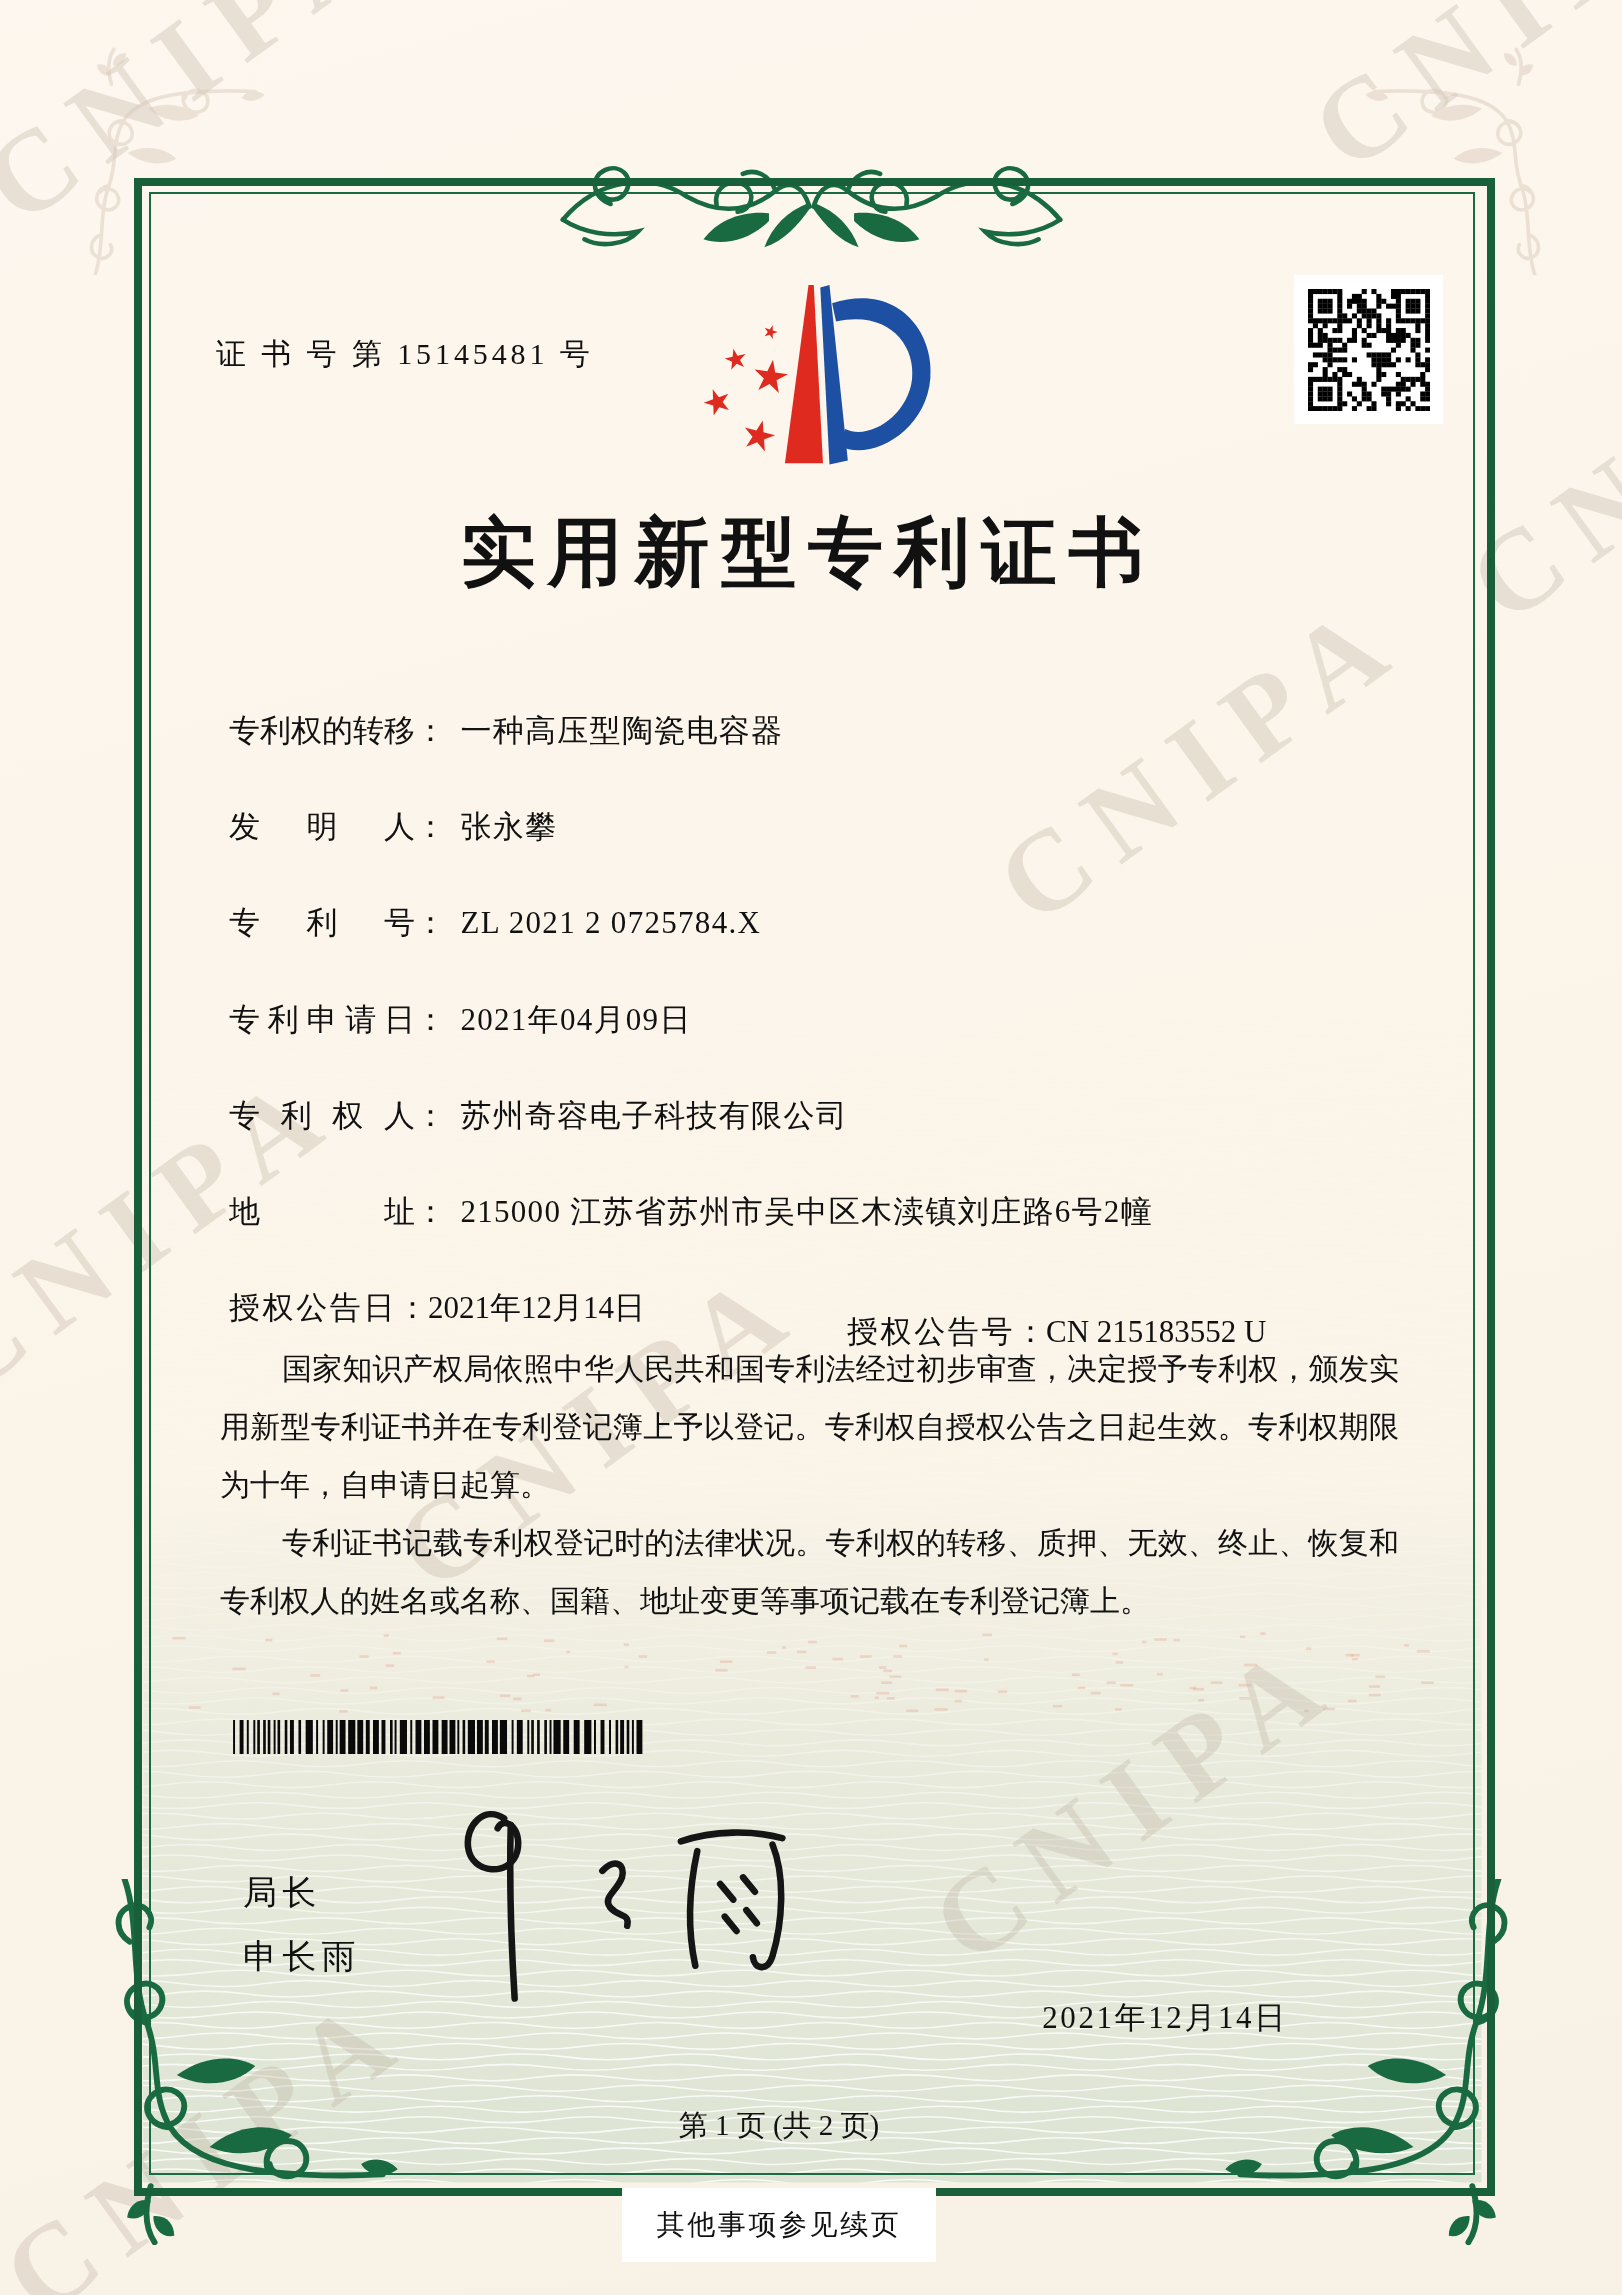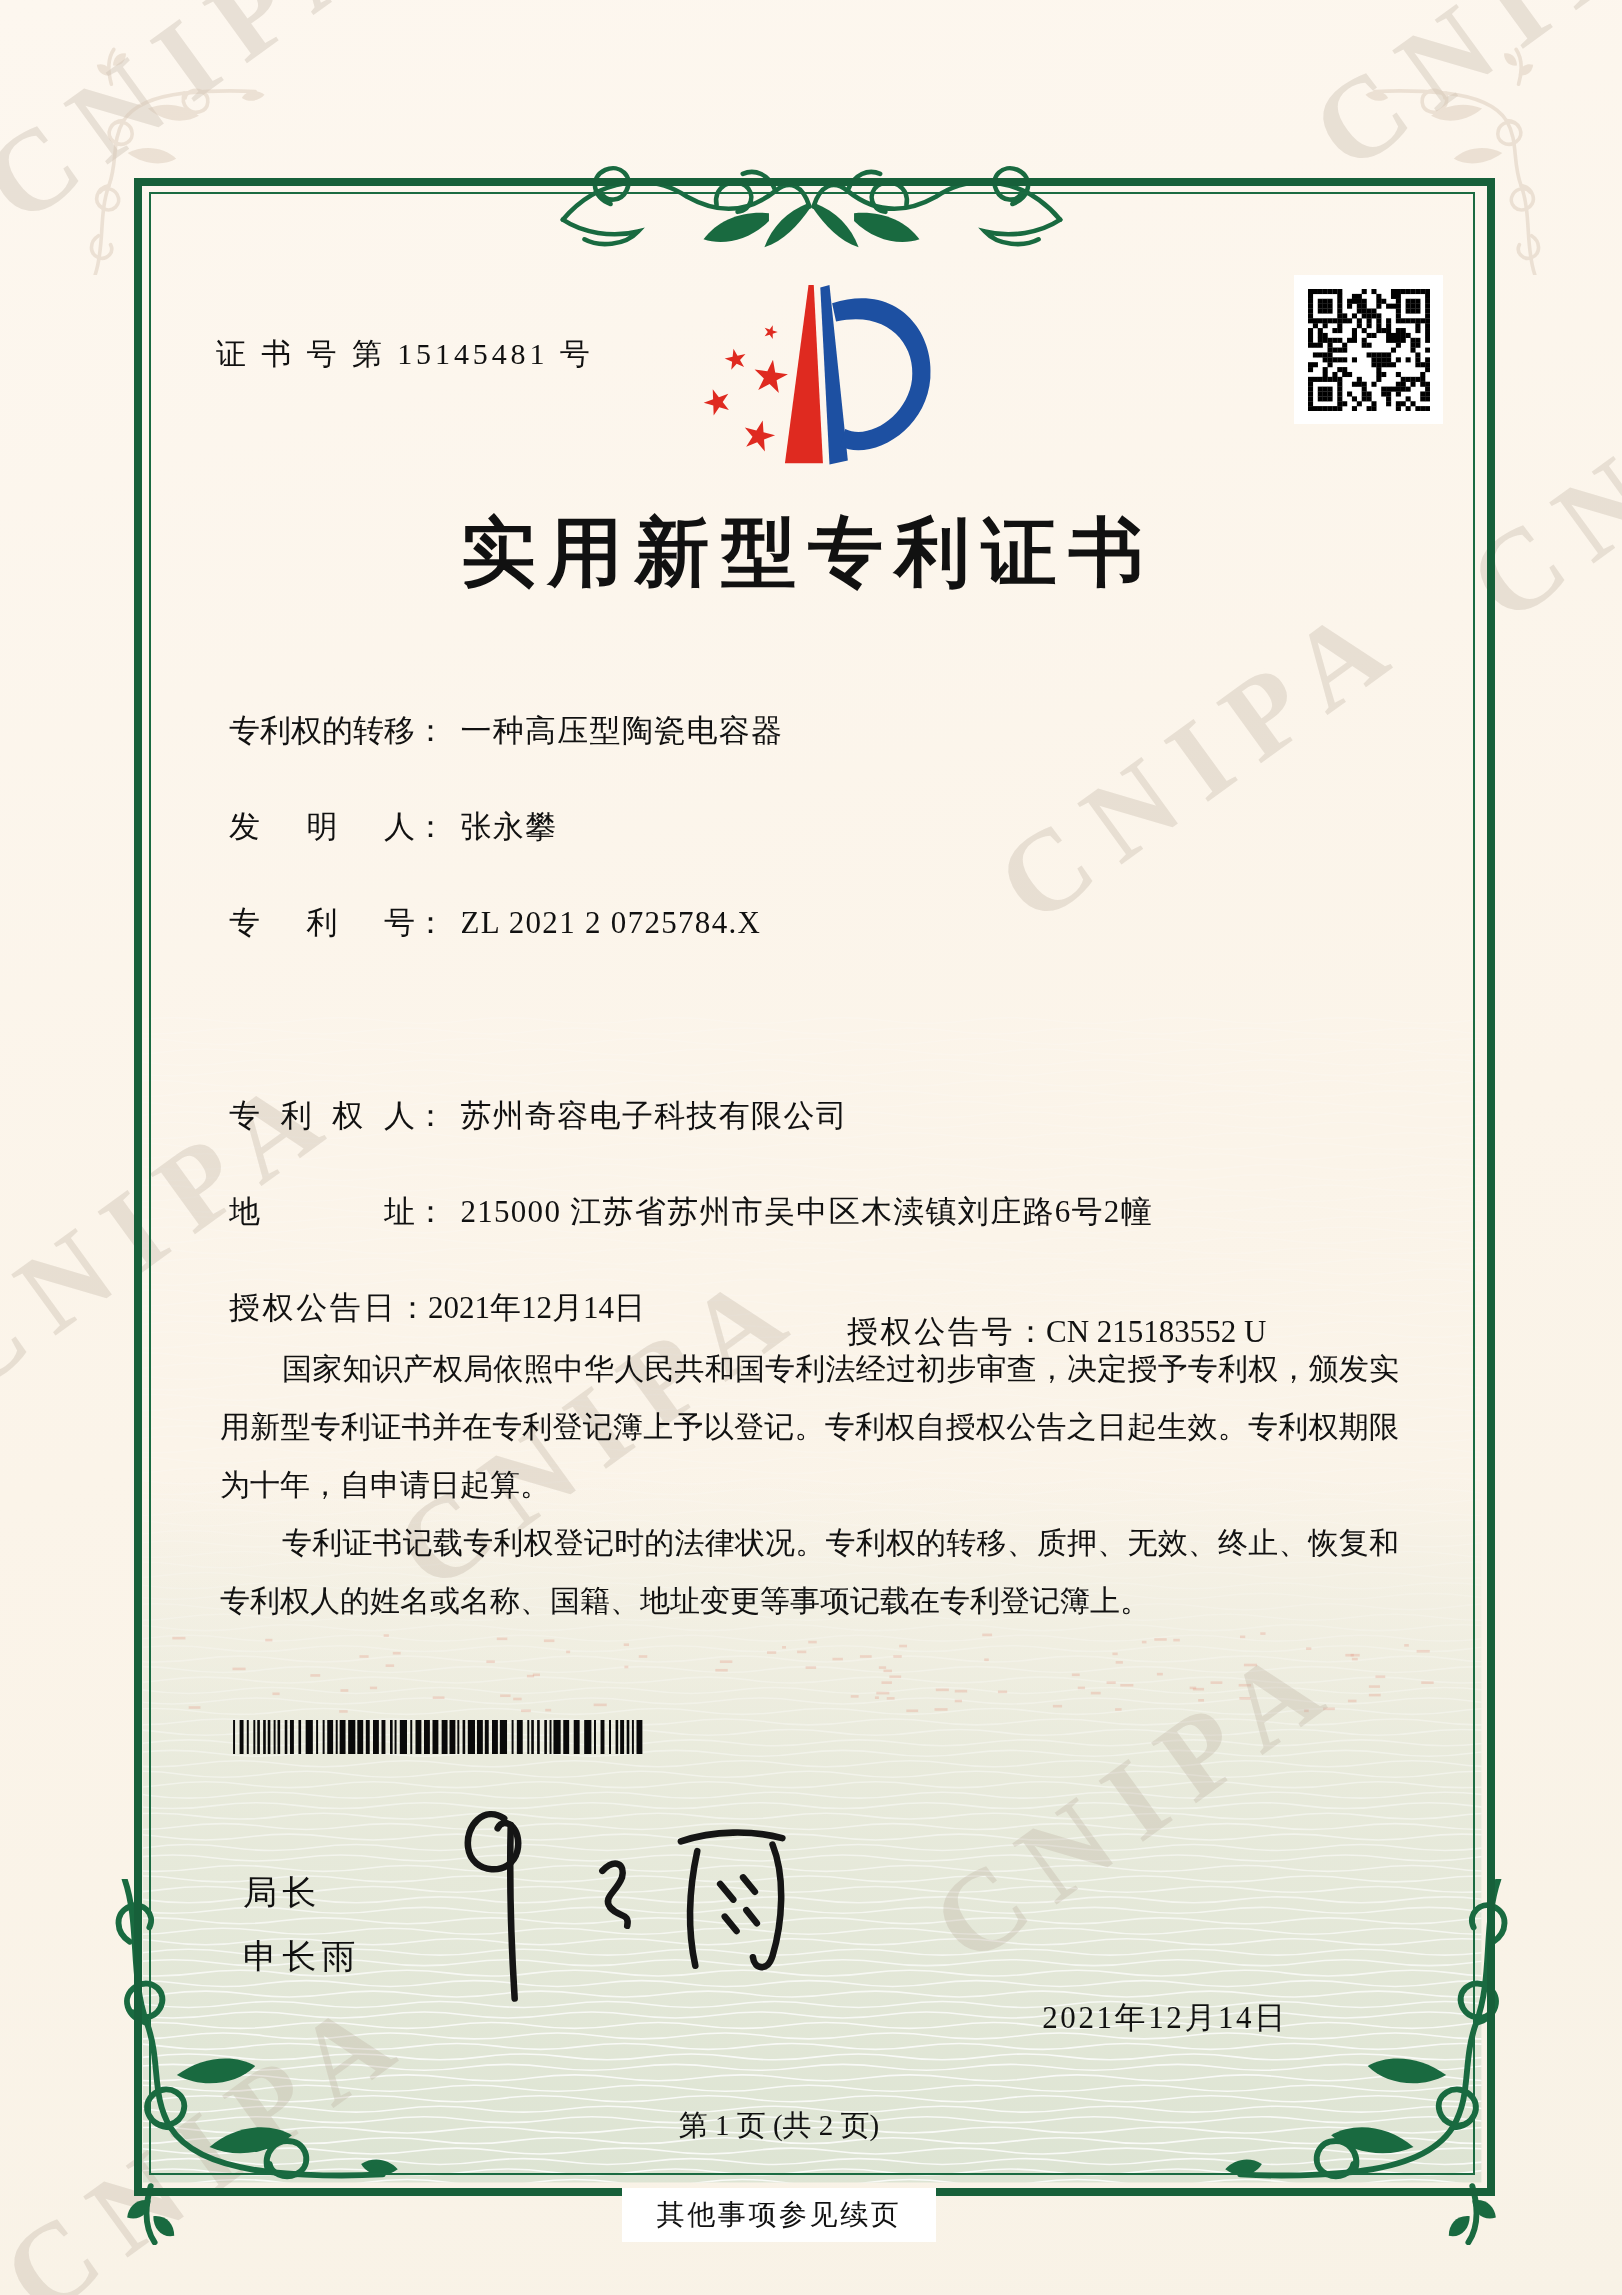--- a/index.html
+++ b/index.html
@@ -27,21 +27,21 @@
   
   .paras{left:220px;top:1340px;width:1179px;font-size:30px;line-height:58px;text-align:justify;z-index:6;}
   .paras p{margin:0;text-indent:62px;}
   
   .barcode{left:233px;top:1720px;z-index:6;}
   .director-label{left:243px;top:1870px;font-size:34px;letter-spacing:5.2px;z-index:6;}
   .director-name{left:243px;top:1934px;font-size:34px;letter-spacing:5.2px;z-index:6;}
   .signature{left:406px;top:1779px;z-index:6;}
   .signdate{left:982px;top:1997px;width:366px;text-align:center;font-size:31px;letter-spacing:2.6px;z-index:6;}
   .pageinfo{left:465px;top:2106px;width:628px;text-align:center;font-size:29px;z-index:6;}
-  .footer-strip{left:622px;top:2188px;width:314px;height:54px;background:#fff;z-index:6;display:flex;align-items:center;justify-content:center;}
+  .footer-strip{left:622px;top:2188px;width:314px;height:74px;background:#fff;z-index:6;display:flex;align-items:center;justify-content:center;}
   .footer-note{font-size:28px;letter-spacing:2.6px;}
   
   .wm{position:absolute;z-index:2;font-family:"Liberation Serif","DejaVu Serif",serif;
       font-size:115px;font-weight:700;letter-spacing:22px;color:rgba(186,172,154,0.30);
       transform:rotate(-36deg);white-space:nowrap;user-select:none;}
   .orn{z-index:3;}
   .bgsvg{left:0;top:0;z-index:1;}
 </style>
 </head>
 <body>
@@ -655,20 +655,23 @@
 
   <div class="abs frow" style="top:710px">
     <span class="flabel">专利权的转移</span><span class="fcolon">：</span><span class="fvalue">一种高压型陶瓷电容器</span>
   </div>
   <div class="abs frow" style="top:806px">
     <span class="flabel">发明人</span><span class="fcolon">：</span><span class="fvalue">张永攀</span>
   </div>
   <div class="abs frow" style="top:902px">
     <span class="flabel">专利号</span><span class="fcolon">：</span><span class="fvalue">ZL 2021 2 0725784.X</span>
   </div>
+  <div class="abs frow" style="top:999px">
+    <span class="flabel">专利申请日</span><span class="fcolon">：</span><span class="fvalue">2021年04月09日</span>
+  </div>
   <div class="abs frow" style="top:1095px">
     <span class="flabel">专利权人</span><span class="fcolon">：</span><span class="fvalue">苏州奇容电子科技有限公司</span>
   </div>
   <div class="abs frow" style="top:1191px">
     <span class="flabel">地址</span><span class="fcolon">：</span><span class="fvalue">215000 江苏省苏州市吴中区木渎镇刘庄路6号2幢</span>
   </div>
   <div class="abs frow" style="top:1287px">
     <span class="glabel">授权公告日</span><span>：</span><span>2021年12月14日</span>
     <span class="gpair2"><span class="glabel">授权公告号</span><span>：</span><span>CN 215183552 U</span></span>
   </div>

